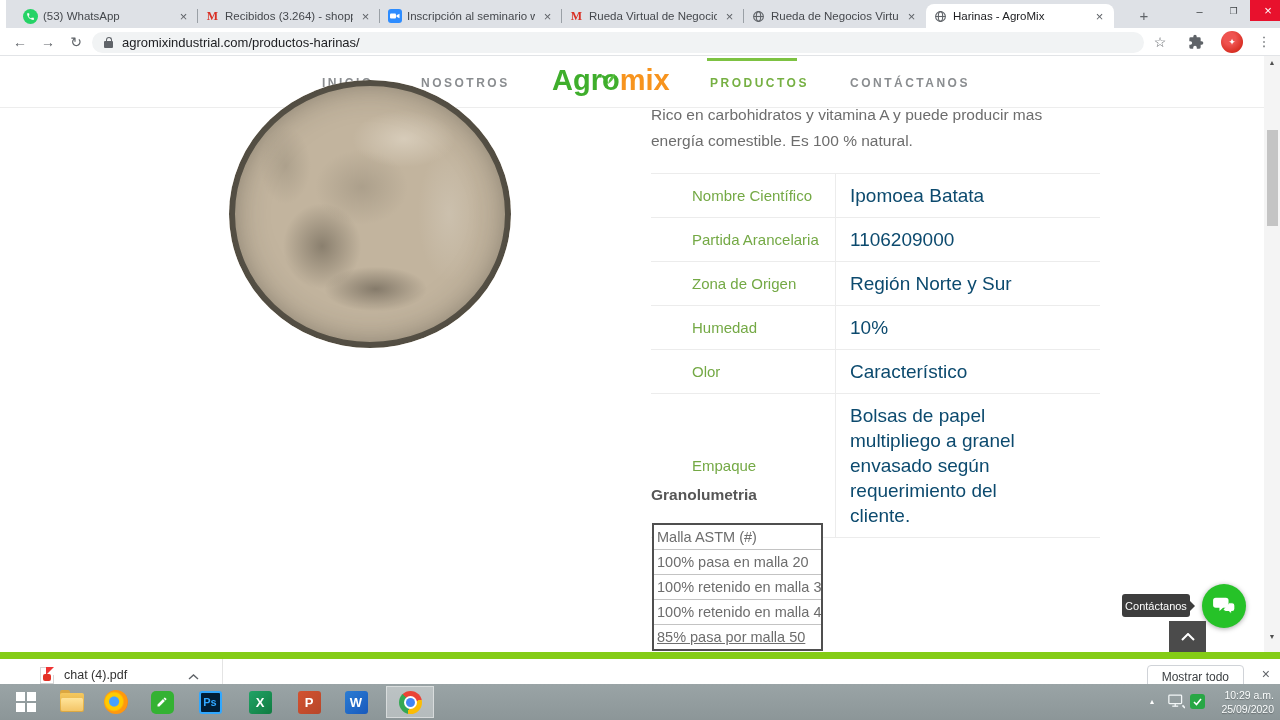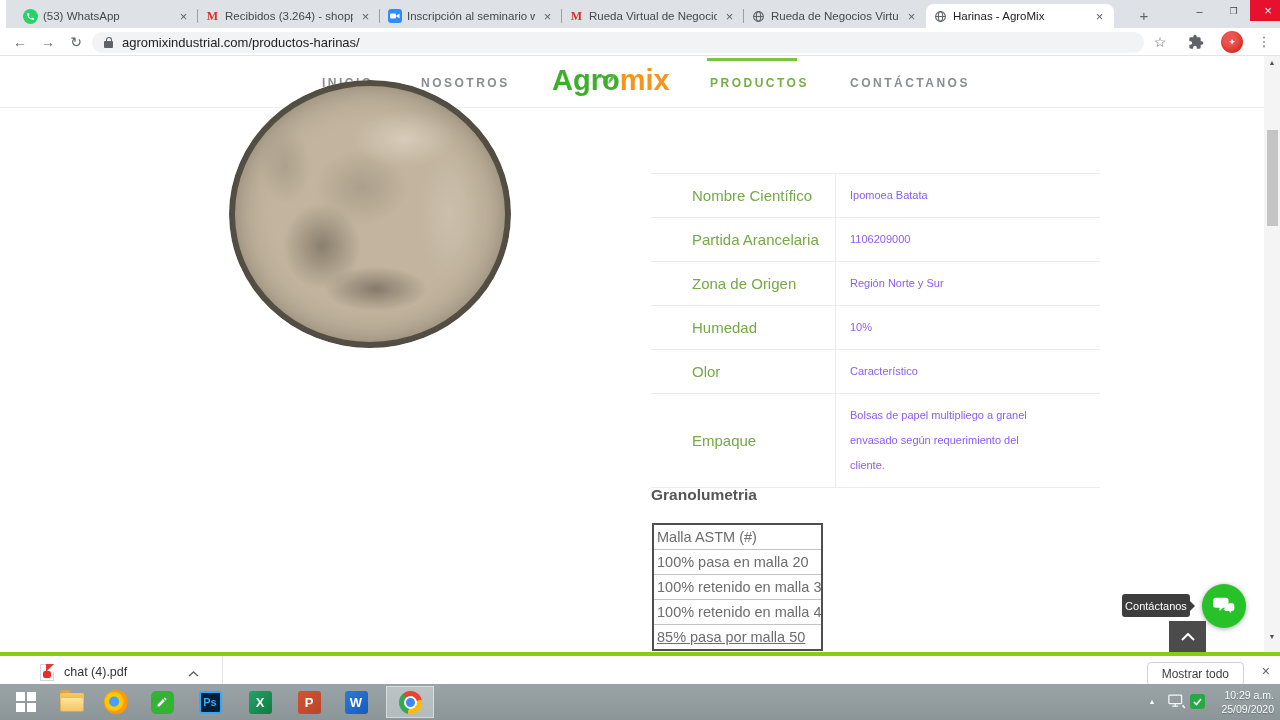--- a/index.html
+++ b/index.html
@@ -64,40 +64,40 @@
     box-shadow: inset 0 0 0 6px rgba(58,55,47,.75), inset 0 0 34px rgba(40,38,32,.5);
   }
 
   .desc { position:absolute; left:651px; top:46px; width:430px; font-size:15.5px; line-height:26px; color:#6d6d6d; }
 
   .specs { position:absolute; left:651px; top:117px; width:449px; }
   .specs .vline { position:absolute; left:184px; top:0; bottom:0; width:1px; background:#ececec; }
   .spec-row { display:flex; align-items:center; border-top:1px solid #ececec; min-height:42px; }
   .spec-row:last-child { border-bottom:1px solid #ececec; min-height:94px; }
   .spec-label { width:184px; padding-left:41px; font-size:15px; color:#74a945; flex:none; }
-  .spec-value { width:215px; padding:9px 0 9px 15px; font-size:11px; line-height:25px; color:#8b5cf6; }
+  .spec-value { width:215px; padding:9px 0 9px 15px; font-size:19px; line-height:25px; color:#0c4a6e; }
 
   .gran-title { position:absolute; left:651px; top:430px; font-size:15.5px; font-weight:700; color:#565656; }
   .gran { position:absolute; left:652px; top:467px; width:171px; border:2px solid #4f4f4f; background:#fff; }
   .gran-row { padding:4px 2px 4px 3px; font-size:14.5px; color:#6d6d6d; border-bottom:1px solid #c3c3c3; white-space:nowrap; overflow:hidden; }
   .gran-row:last-child { border-bottom:none;text-decoration:underline; }
 
   .tooltip { position:absolute; left:1122px; top:538px; width:68px; height:23px; background:#3d3d3d; border-radius:3px; color:#fff; font-size:11px; display:flex; align-items:center; justify-content:center; }
   .tooltip::after { content:""; position:absolute; right:-5px; top:7px; border:5px solid transparent; border-left-color:#3d3d3d; border-right:none; }
   .chat-btn { position:absolute; left:1202px; top:528px; width:44px; height:44px; border-radius:50%; background:#26c228; box-shadow:0 1px 5px rgba(0,0,0,.35); display:flex; align-items:center; justify-content:center; }
   .scroll-top { position:absolute; left:1169px; top:565px; width:37px; height:31px; background:#4b4b4b; display:flex; align-items:center; justify-content:center; }
 
   
   .scrollbar { position:absolute; right:0; top:56px; width:16px; height:596px; background:#f4f4f4; }
   .sb-arrow { position:absolute; left:0; width:16px; height:14px; font-size:7px; color:#505050; text-align:center; line-height:14px; }
   .sb-up { top:0; } .sb-down { bottom:8px; }
   .sb-thumb { position:absolute; left:2.5px; top:74px; width:11px; height:96px; background:#c4c4c4; }
 
   
-  .dlbar { position:absolute; left:0; top:652px; width:1280px; height:32px; background:#fff; border-top:4px solid #84cc16; }
+  .dlbar { position:absolute; left:0; top:652px; width:1280px; height:32px; background:#fff; border-top:7px solid #84cc16; }
   .dl-chip { position:absolute; left:40px; top:0; height:32px; display:flex; align-items:center; }
   .pdf-icon { position:relative; width:14px; height:17px; background:#fff; border:1px solid #d6d6d6; margin-right:10px; }
   .pdf-icon .fold { position:absolute; right:-1px; top:-1px; border:4px solid #fff; border-left-color:#e33; border-bottom-color:#e33; width:0; height:0; transform:rotate(90deg); }
   .pdf-icon .mark { position:absolute; left:2px; top:6px; width:8px; height:7px; background:#e33125; border-radius:2px; }
   .dl-name { font-size:12.5px; color:#333; width:112px; }
   .dl-caret { margin-left:12px; }
   .dl-sep { position:absolute; left:222px; top:0; width:1px; height:32px; background:#e4e4e4; }
   .dl-showall { position:absolute; right:36px; top:6px; padding:4px 14px; border:1px solid #d0d3d8; border-radius:4px; font-size:12px; color:#3c4043; background:#fff; }
   .dl-close { position:absolute; right:10px; top:7px; font-size:14px; color:#5f6368; }
 
@@ -245,20 +245,21 @@
               <path d="M8 12 C9 7 11 4 15 2 C14 7 11 10 8 12 Z" fill="#57c13f"></path>
             </svg>
         </span>
       </div>
       <span class="nav-item nav-productos">PRODUCTOS</span>
       <span class="nav-item nav-contactanos">CONTÁCTANOS</span>
     </div>
 
     <div class="flour"></div>
 
+    <p class="desc">Rico en carbohidratos y vitamina A y puede producir mas energía comestible. Es 100 % natural.</p>
 
     <div class="specs">
       <span class="vline"></span>
       <div class="spec-row">
         <span class="spec-label">Nombre Científico</span>
         <span class="spec-value">Ipomoea Batata</span>
       </div>
       <div class="spec-row">
         <span class="spec-label">Partida Arancelaria</span>
         <span class="spec-value">1106209000</span>

